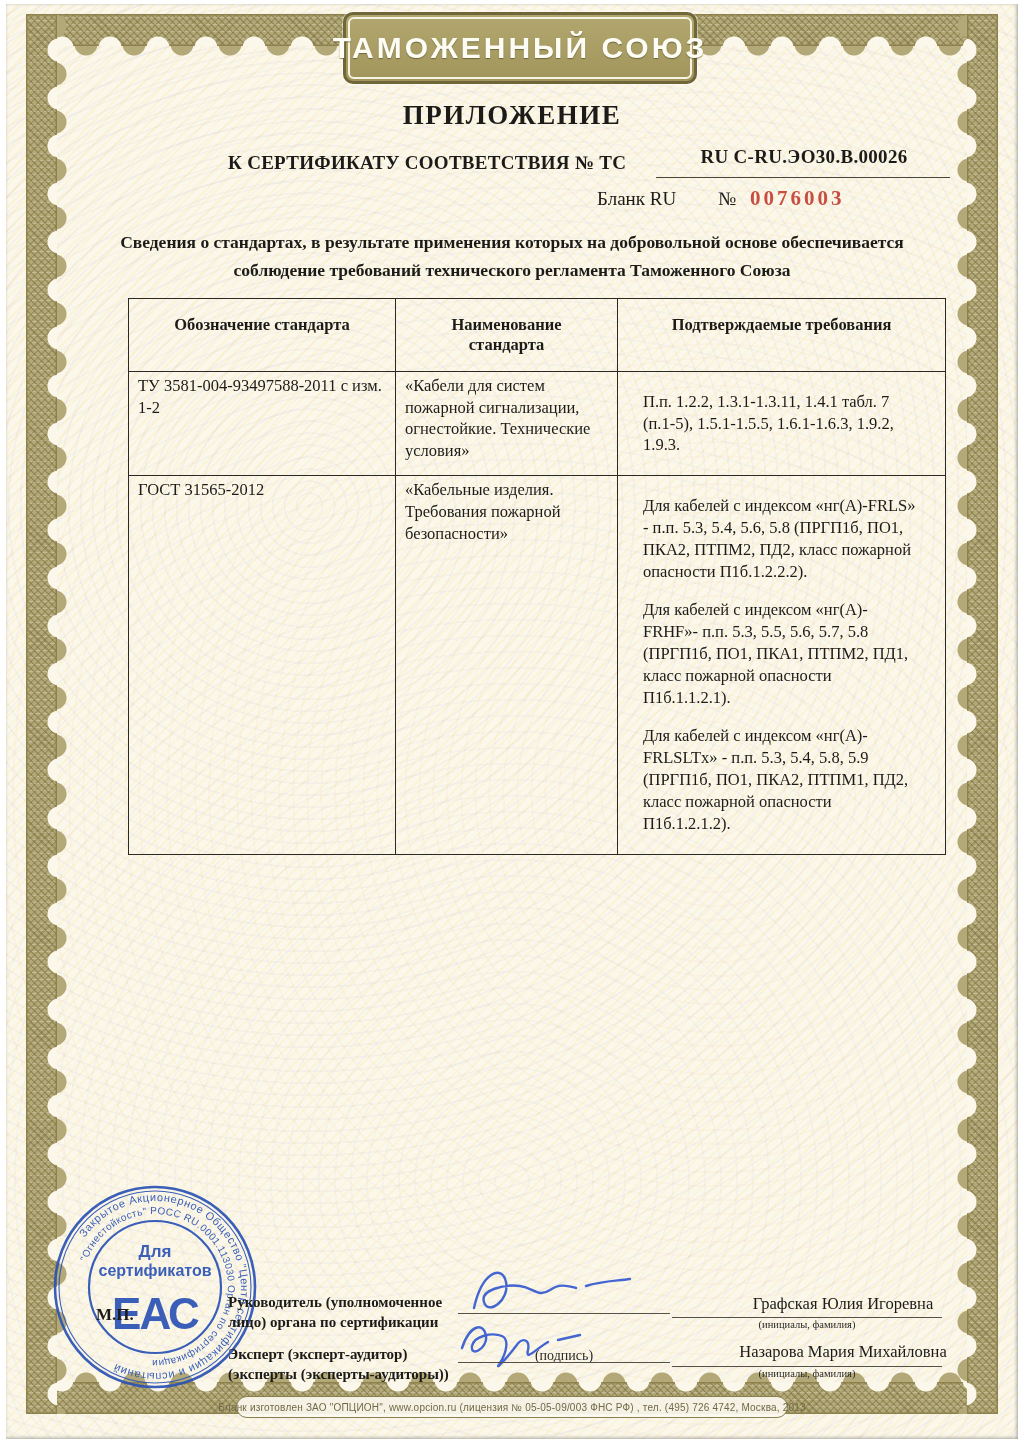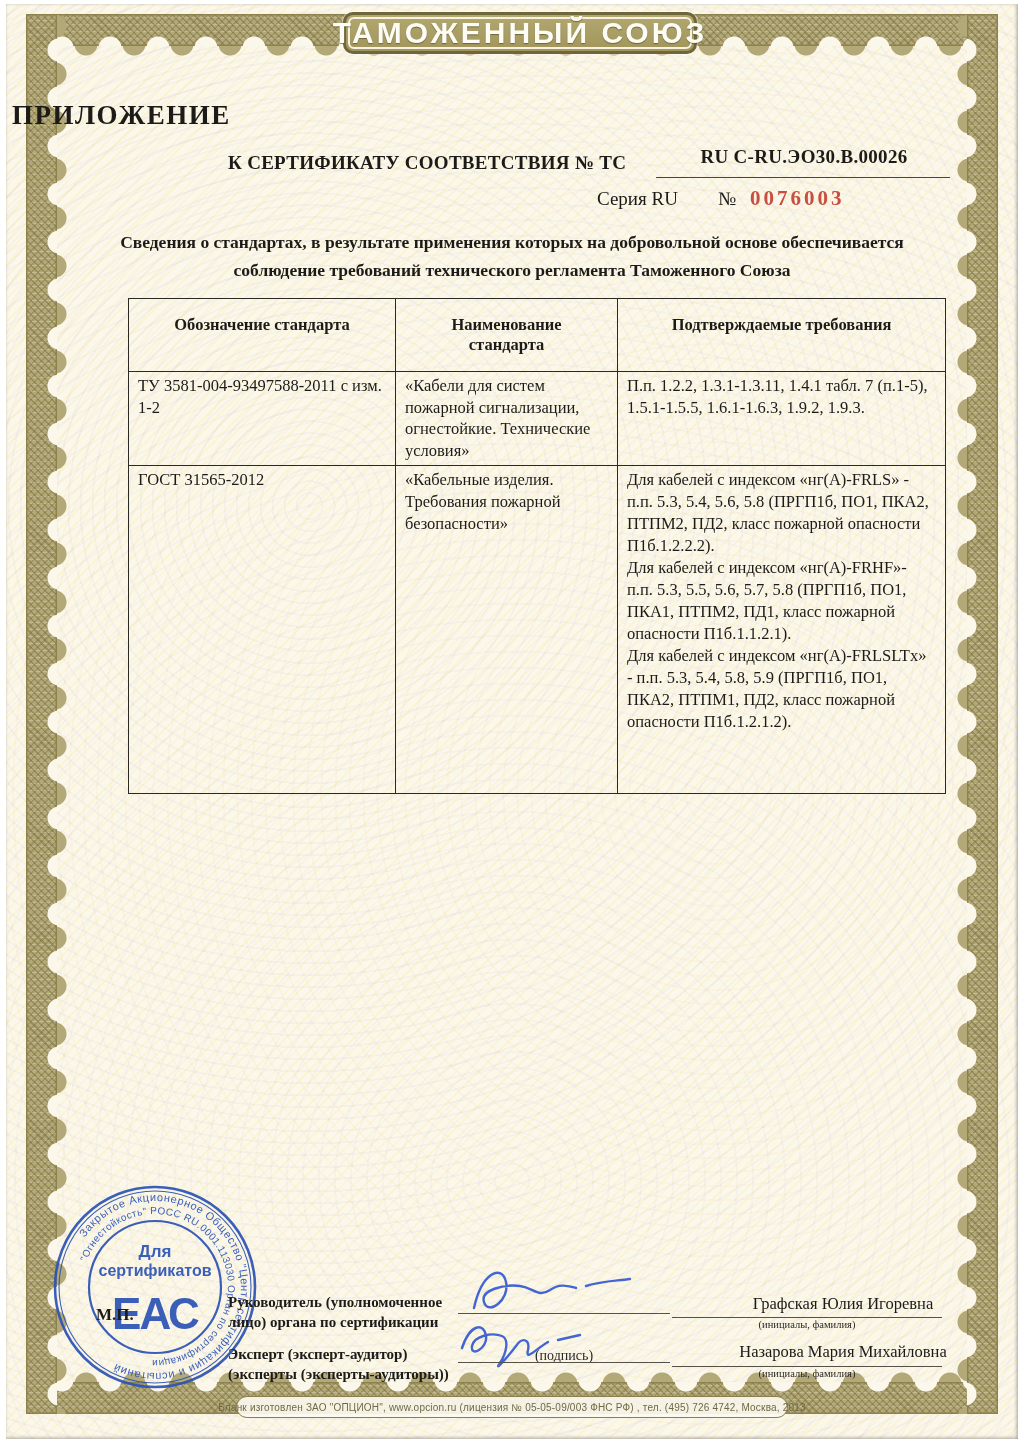--- a/index.html
+++ b/index.html
@@ -53,38 +53,38 @@
     background-size:12px 48px; background-repeat:repeat-y;}
   .bb-right::after{content:''; position:absolute; top:0; bottom:0; right:100%; width:12px;
     background-image:radial-gradient(circle at 14px 12px, #b3a878 11px, rgba(0,0,0,0) 12px);
     background-size:12px 48px; background-repeat:repeat-y;}
   .bb-right::before{content:''; position:absolute; top:0; bottom:0; left:0; width:12px;
     background-image:radial-gradient(circle at -2px 36px, #fbf7ea 11px, rgba(0,0,0,0) 12px);
     background-size:12px 48px; background-repeat:repeat-y;}
 
   
   .banner{
-    position:absolute; left:343px; top:12px; width:354px; height:42px;
+    position:absolute; left:343px; top:12px; width:354px; height:72px;
     background:linear-gradient(180deg,#b2a76e,#a1955c);
     border:3px solid #6f663a; border-radius:10px; box-sizing:border-box;
     box-shadow:0 0 0 1px rgba(255,255,255,.4);
   }
   .banner-inner{
     position:absolute; inset:2px; border:2px solid #f7f3e2; border-radius:6px;
     display:flex; align-items:center; justify-content:center;
   }
   .banner-text{
     font-family:"Liberation Sans", sans-serif; font-weight:800; font-size:30px;
     letter-spacing:3px; color:#fdfcf5; text-shadow:0 1px 1px rgba(80,75,35,.65);
     white-space:nowrap;
   }
 
   .doc-title{
-    position:absolute; left:0; right:0; top:100px; text-align:left;
-    font-weight:bold; font-size:27px; letter-spacing:1.5px;margin-left:12px;
+    position:absolute; left:0; right:0; top:100px; text-align:center;
+    font-weight:bold; font-size:27px; letter-spacing:1.5px;
   }
   .subtitle{
     position:absolute; left:228px; top:152px;
     font-weight:bold; font-size:19px; letter-spacing:.3px; white-space:nowrap;
   }
   .cert-number{
     position:absolute; left:658px; top:146px; width:292px; text-align:center;
     font-weight:bold; font-size:19px; letter-spacing:.3px; white-space:nowrap;
   }
   .cert-underline{ position:absolute; left:656px; top:177px; width:294px; border-top:1.5px solid #4a463c; }
@@ -109,21 +109,21 @@
     border:1.5px solid #2a2923; vertical-align:top; box-sizing:border-box;
   }
   table.standards th{
     font-size:16.5px; font-weight:bold; text-align:center; padding:16px 6px; line-height:1.2;
   }
   table.standards td{
     font-size:16.5px; font-weight:normal; padding:3px 10px 3px 9px; line-height:1.33;
   }
   .th-constrain{ display:inline-block; max-width:150px; }
   td.c-designation{ padding-left:12px; }
-  td p{ margin:0; }
+  td p{ margin:16px; }
   tr.row-1 td{ height:90px; }
   tr.row-2 td{ height:328px; }
 
   
   .stamp{ position:absolute; left:48px; top:1180px; width:214px; height:214px; opacity:.92; }
   .stamp text{ font-family:"Liberation Sans", sans-serif; fill:#2b53b5; }
   .mp-label{ position:absolute; left:96px; top:1305px; font-weight:bold; font-size:17px; }
 
   
   .role{ position:absolute; left:228px; width:240px; font-weight:bold; font-size:15px; line-height:1.35; }
@@ -167,21 +167,21 @@
   <div class="banner">
     <div class="banner-inner">
       <span class="banner-text">ТАМОЖЕННЫЙ СОЮЗ</span>
     </div>
   </div>
 
   <div class="doc-title">ПРИЛОЖЕНИЕ</div>
   <div class="subtitle">К СЕРТИФИКАТУ СООТВЕТСТВИЯ  № ТС</div>
   <div class="cert-number">RU C-RU.ЭО30.В.00026</div>
   <div class="cert-underline"></div>
-  <div class="series-label">Серия  RU</div>
+  <div class="series-label">Бланк  RU</div>
   <div class="number-sign">№</div>
   <div class="serial-number">0076003</div>
 
   <div class="intro">Сведения о стандартах, в результате применения которых на добровольной основе обеспечивается соблюдение требований технического регламента Таможенного Союза</div>
 
   <table class="standards">
     <colgroup>
         <col style="width:267px">
         <col style="width:222px">
         <col style="width:328px">

